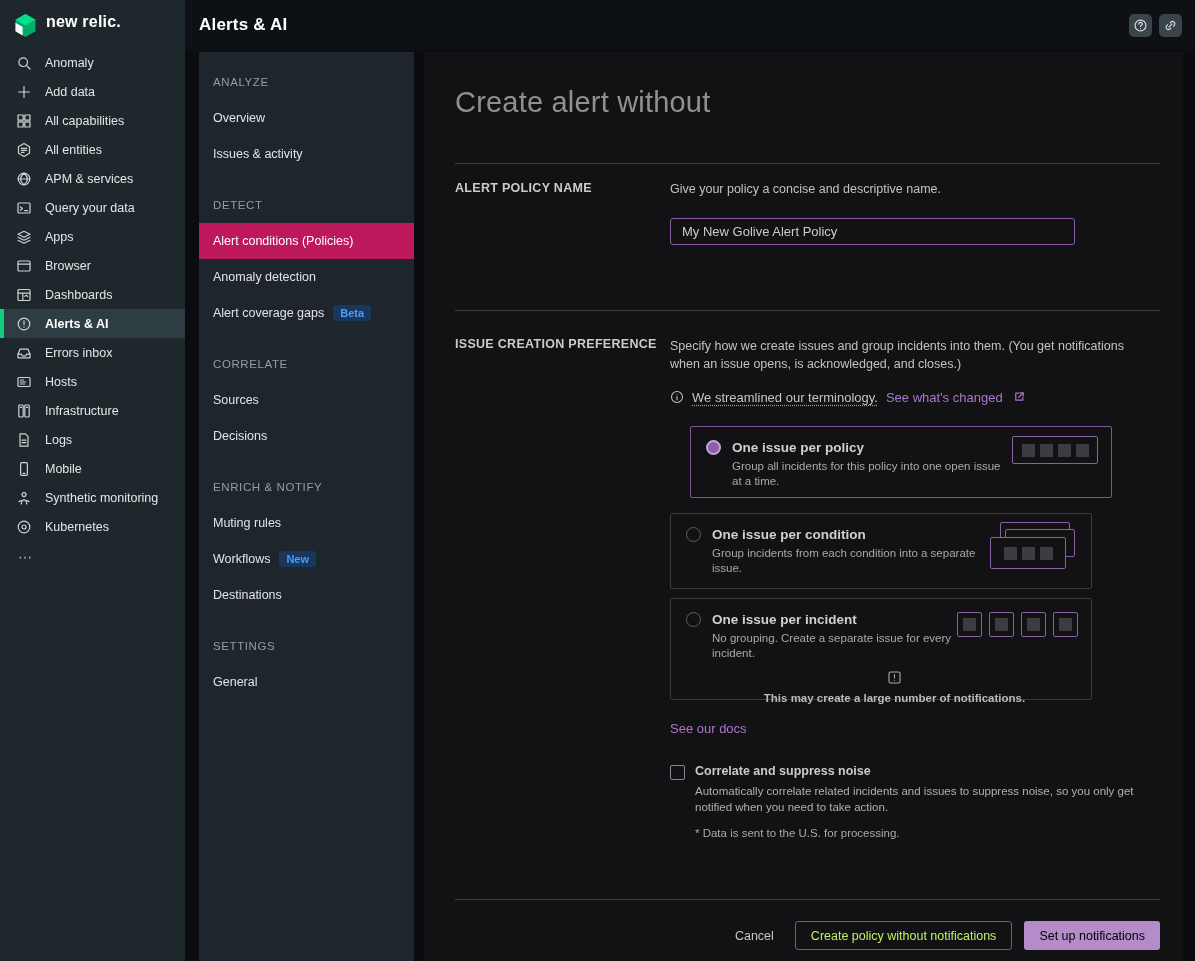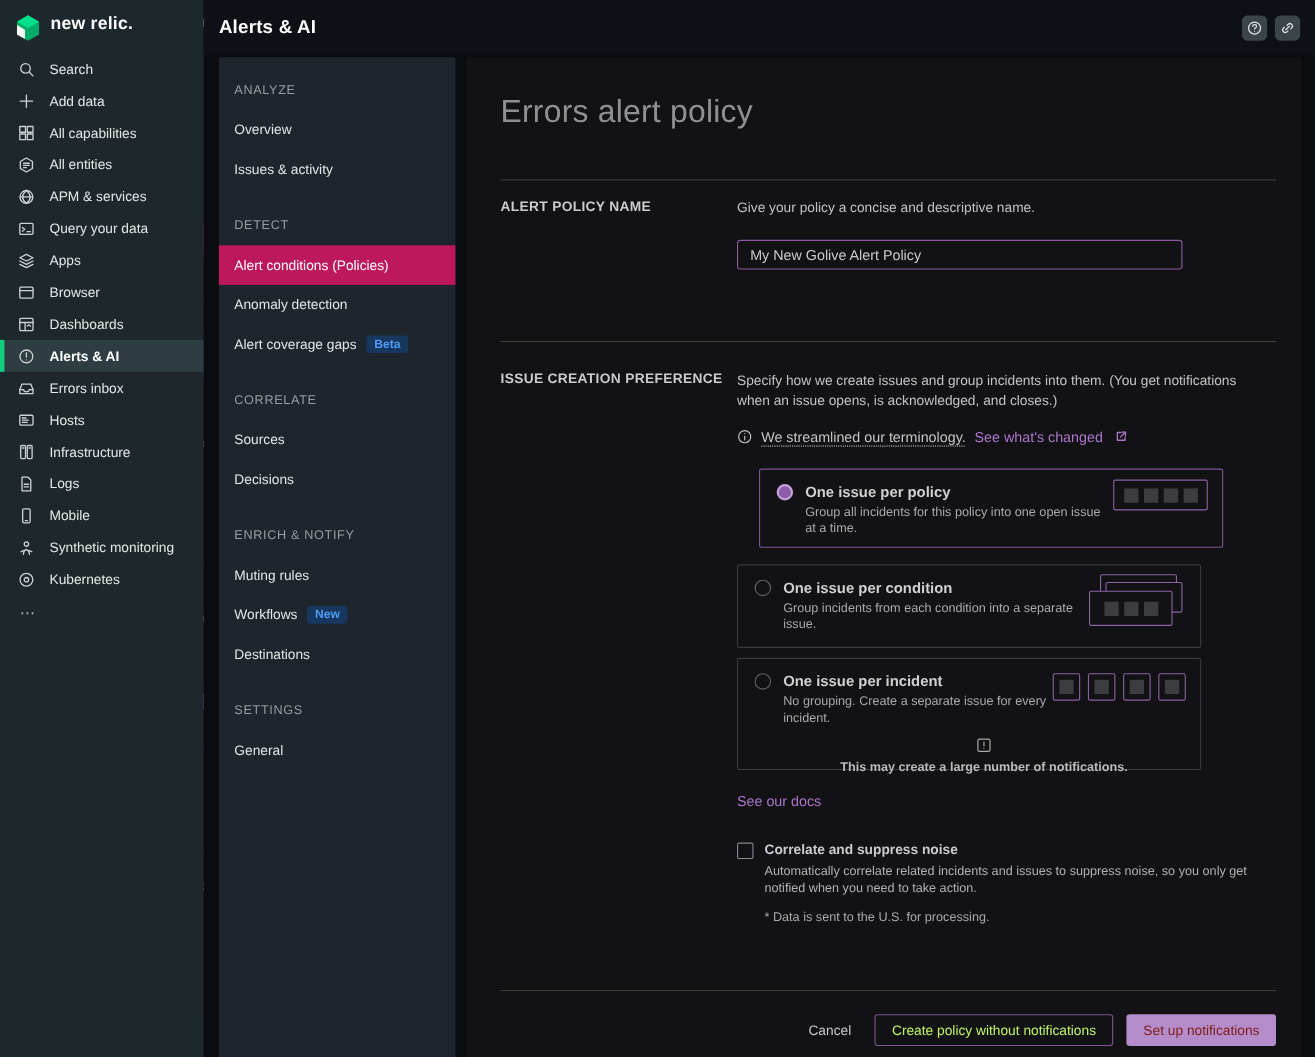--- a/index.html
+++ b/index.html
@@ -95,21 +95,21 @@
   .checkbox { width:15px; height:15px; border:1px solid #8d8296; border-radius:2px; flex:0 0 15px; margin-top:1px; cursor:pointer; }
   .corr-title { font-size:12.5px; font-weight:700; color:#c9cbcc; }
   .corr-desc { margin-top:5px; font-size:11.5px; color:#aeb0b1; line-height:16px; }
   .corr-foot { margin-top:12px; font-size:11.5px; color:#a7a9aa; }
 
   .hdiv-footer { margin-top:60px; }
   .footer { display:flex; align-items:flex-end; justify-content:flex-end; gap:12px; padding-top:21px; }
   .btn { height:29px; border-radius:3px; font-size:12.5px; font-family:"Liberation Sans", sans-serif; cursor:pointer; }
   .btn-text { background:transparent; border:none; color:#c6c8c9; margin-right:9px; }
   .btn-outline { background:transparent; border:1px solid #7d5590; color:#bef264; padding:0 15px; }
-  .btn-primary { background:#b48cc9; border:none; color:#7f1d1d; padding:0 15px; font-weight:400; }
+  .btn-primary { background:#b48cc9; border:none; color:#000000; padding:0 15px; font-weight:400; }
 </style>
 </head>
 <body>
 
 <aside class="sidebar">
   <div class="logo-row">
     <svg width="25" height="25" viewBox="0 0 26 26">
       <path d="M13 1l10.4 6v12L13 25 2.6 19V7z" fill="#00ac69"></path>
       <path d="M13 1l10.4 6-10.4 6L2.6 7z" fill="#00e08a"></path>
       <path d="M2.6 10.2 10 14.5v8.8l-7.4-4.3z" fill="#ffffff"></path>
@@ -117,21 +117,21 @@
     <span class="brand-text">new relic.</span>
   </div>
   <nav>
     <a class="nav-item">
       <span class="nico">
           <svg class="ic" width="16" height="16" viewBox="0 0 16 16">
             <circle cx="7.2" cy="7.2" r="4.3"></circle>
             <path d="M10.4 10.4 14 14"></path>
           </svg>
         </span>
-      <span>Search</span>
+      <span>Anomaly</span>
     </a>
     <a class="nav-item">
       <span class="nico">
           <svg class="ic" width="16" height="16" viewBox="0 0 16 16">
             <path d="M8 2.5v11M2.5 8h11"></path>
           </svg>
         </span>
       <span>Add data</span>
     </a>
     <a class="nav-item">
@@ -346,21 +346,21 @@
       <div class="sec">
         <div class="sec-title">SETTINGS</div>
         <a class="p-item">
             <span>General</span>
           </a>
       </div>
     </div>
   </nav>
 
   <main class="main">
-    <h1 class="page-title">Errors alert policy</h1>
+    <h1 class="page-title">Create alert without</h1>
     <div class="hdiv"></div>
 
     <section class="form-row row-name">
       <div class="flabel">ALERT POLICY NAME</div>
       <div class="fbody">
         <p class="help">Give your policy a concise and descriptive name.</p>
         <input type="text" class="policy-input" value="My New Golive Alert Policy" style="">
       </div>
     </section>
 

